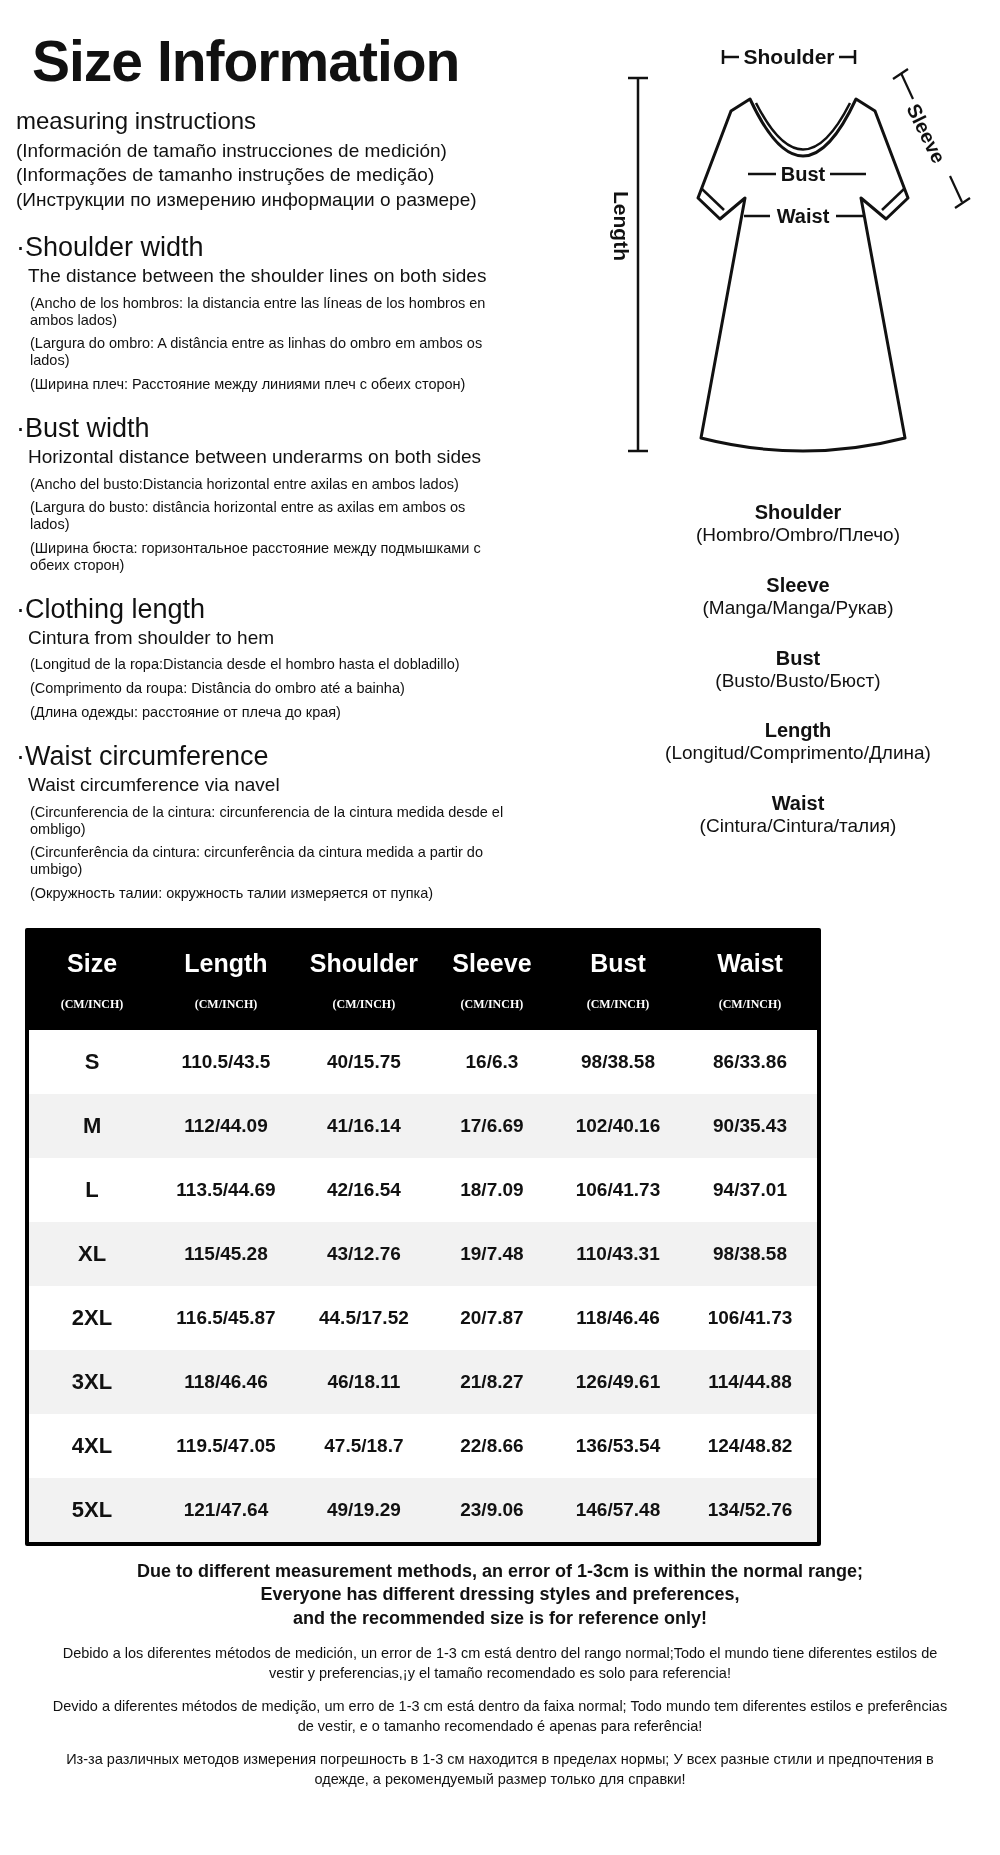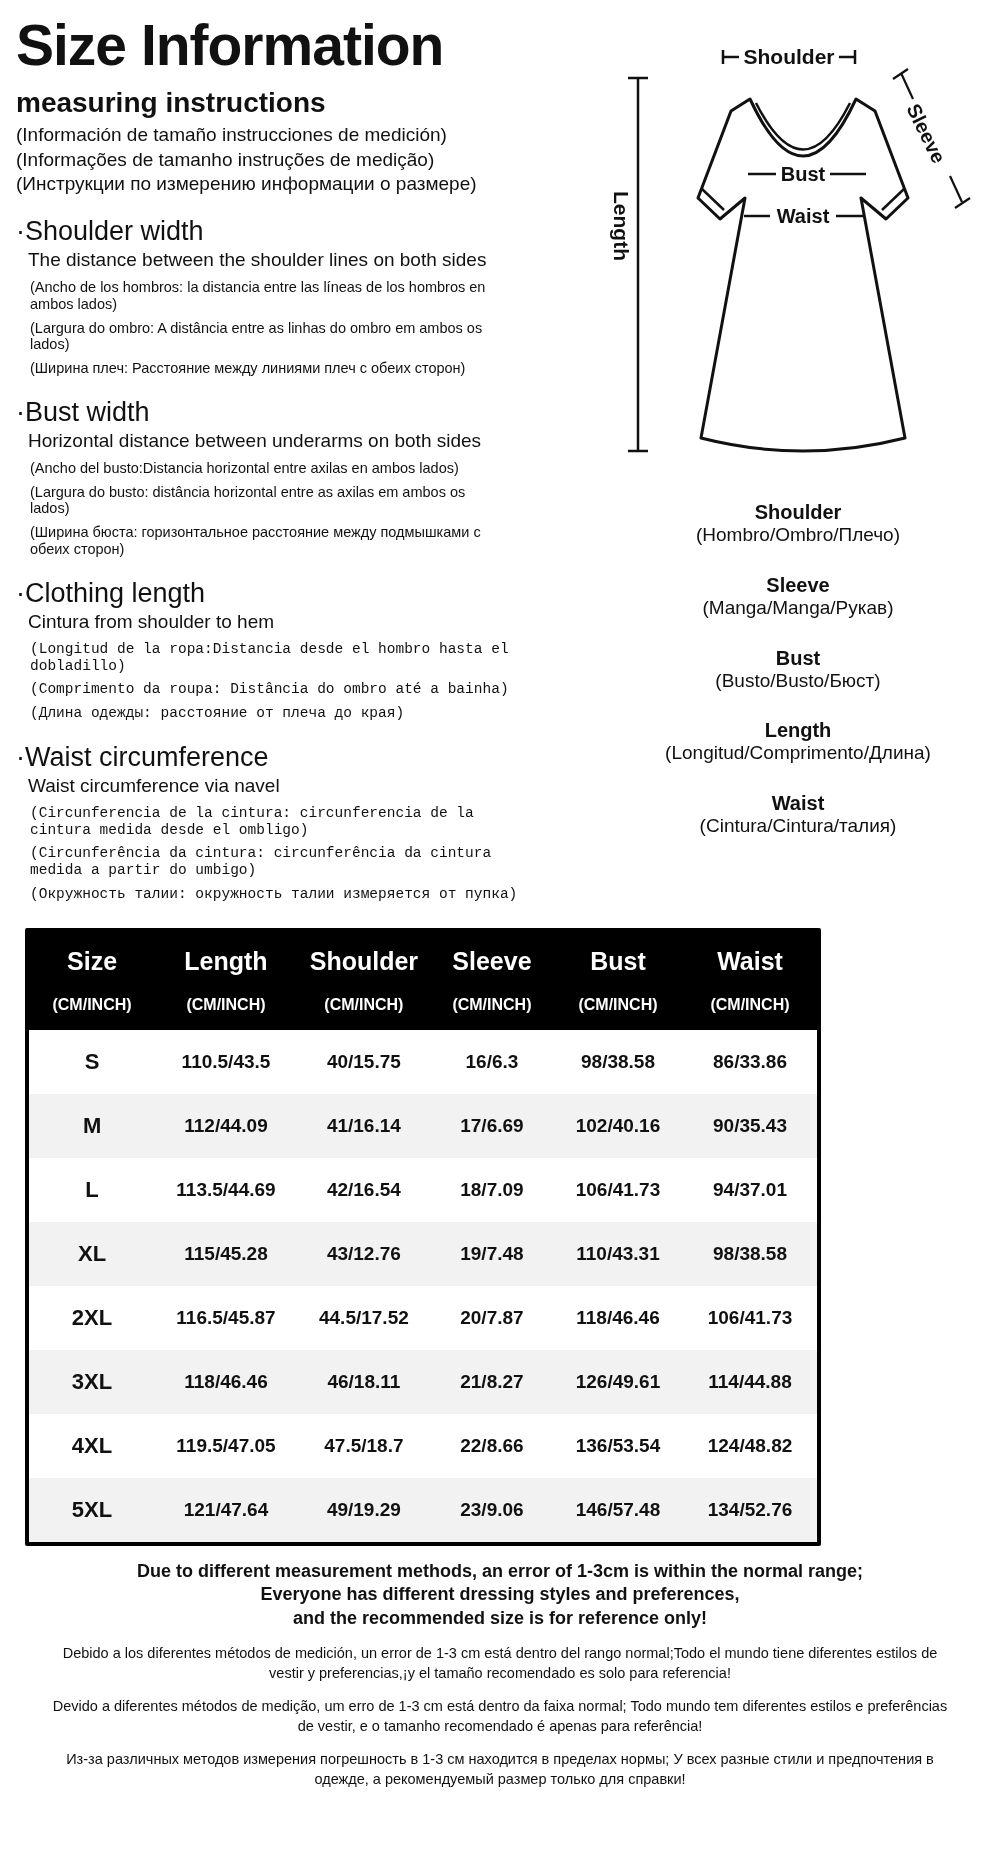--- a/index.html
+++ b/index.html
@@ -2,43 +2,43 @@
 <html><head>
 <meta charset="utf-8">
 <style>
   * { box-sizing: border-box; }
   html,body { margin:0; padding:0; background:#fff; }
   body { font-family: "Liberation Sans", "DejaVu Sans", sans-serif; color:#111; }
   .page { position:relative; width:1000px; height:1855px; background:#fff; overflow:hidden; }
 
   
   .left-col { position:absolute; left:16px; top:16px; width:505px; }
-  h1.title { font-size:57px; font-weight:700; margin:0; line-height:1.05; letter-spacing:-1px; }
-  h2.subtitle { font-size:28px; font-weight:700; margin:12px 0 6px 0; line-height:1.05; }
+  h1.title { font-size:57px; font-weight:700; margin:16px; line-height:1.05; letter-spacing:-1px; }
+  h2.subtitle { font-size:24px; font-weight:400; margin:12px 0 6px 0; line-height:1.05; }
   .title-trans div { font-size:19px; line-height:1.28; }
   .section { margin-top:20px; }
   .section h3 { font-size:27px; font-weight:400; margin:0; line-height:1.15; }
   .section .desc { font-size:19px; margin:1px 0 0 12px; line-height:1.25; }
   .section .trans { font-size:14.5px; margin:7px 0 0 14px; line-height:1.16; max-width:478px; }
-  .section.wide .trans { max-width:560px;font-family:Liberation Mono, monospace; }
+  .section.wide .trans { max-width:560px; }
 
   
   .diagram { position:absolute; left:598px; top:26px; width:400px; }
   .diagram svg text { fill:#111; font-family:"Liberation Sans","DejaVu Sans",sans-serif; }
   .legend { margin-top:10px; text-align:center; }
   .legend-item { margin-bottom:26px; }
   .legend-item .term { font-size:20px; font-weight:700; line-height:1.2; }
   .legend-item .term-trans { font-size:19px; line-height:1.2; }
 
   
   .table-wrap { position:absolute; left:25px; top:928px; width:796px; border:4px solid #000; border-radius:2px; overflow:hidden; background:#fff; }
   table.size-table { width:100%; border-collapse:separate; border-spacing:0; table-layout:fixed; }
   .size-table thead th { background:#000; color:#fff; height:98px; vertical-align:middle; padding:0; }
   .size-table thead .col-label { font-size:25px; font-weight:700; line-height:1.1; }
-  .size-table thead .col-unit { font-size:16px; font-weight:700; margin-top:20px; }
+  .size-table thead .col-unit { font-size:12px; font-weight:700; margin-top:20px;font-family:Liberation Serif, serif; }
   .size-table td { height:64px; text-align:center; vertical-align:middle; font-weight:700; font-size:19px; padding:0; }
   .size-table td.size-cell { font-size:22px; }
   .size-table tbody tr:nth-child(even) td { background:#f2f2f2; }
   .size-table col.c1{width:16%;} .size-table col.c2{width:18%;} .size-table col.c3{width:17%;}
   .size-table col.c4{width:15.5%;} .size-table col.c5{width:16.5%;} .size-table col.c6{width:17%;}
 
   
   .footer { position:absolute; left:20px; top:1560px; width:960px; text-align:center; }
   .footer .bold-line { font-size:18px; font-weight:700; line-height:1.3; }
   .footer .note { font-size:14.5px; line-height:1.35; margin:14px auto 0 auto; max-width:900px; }

